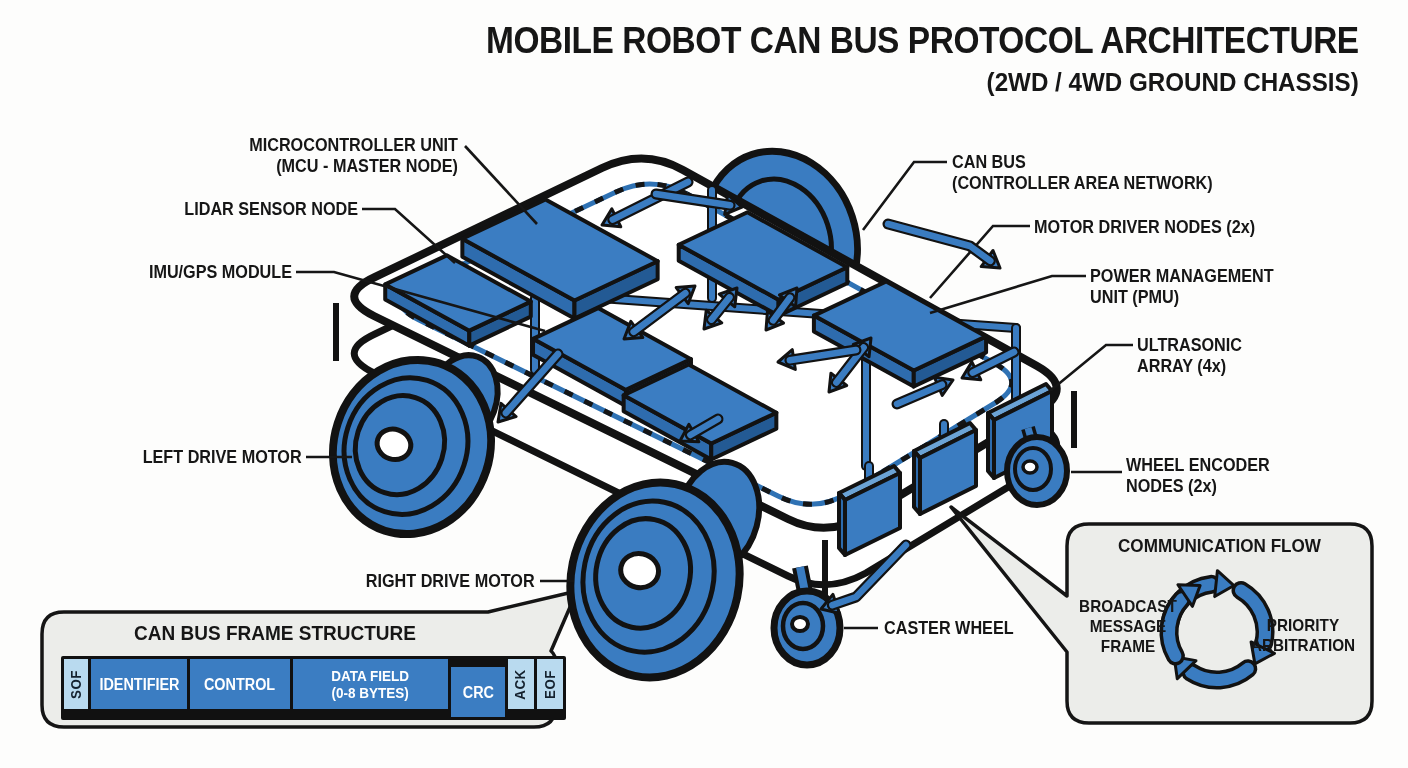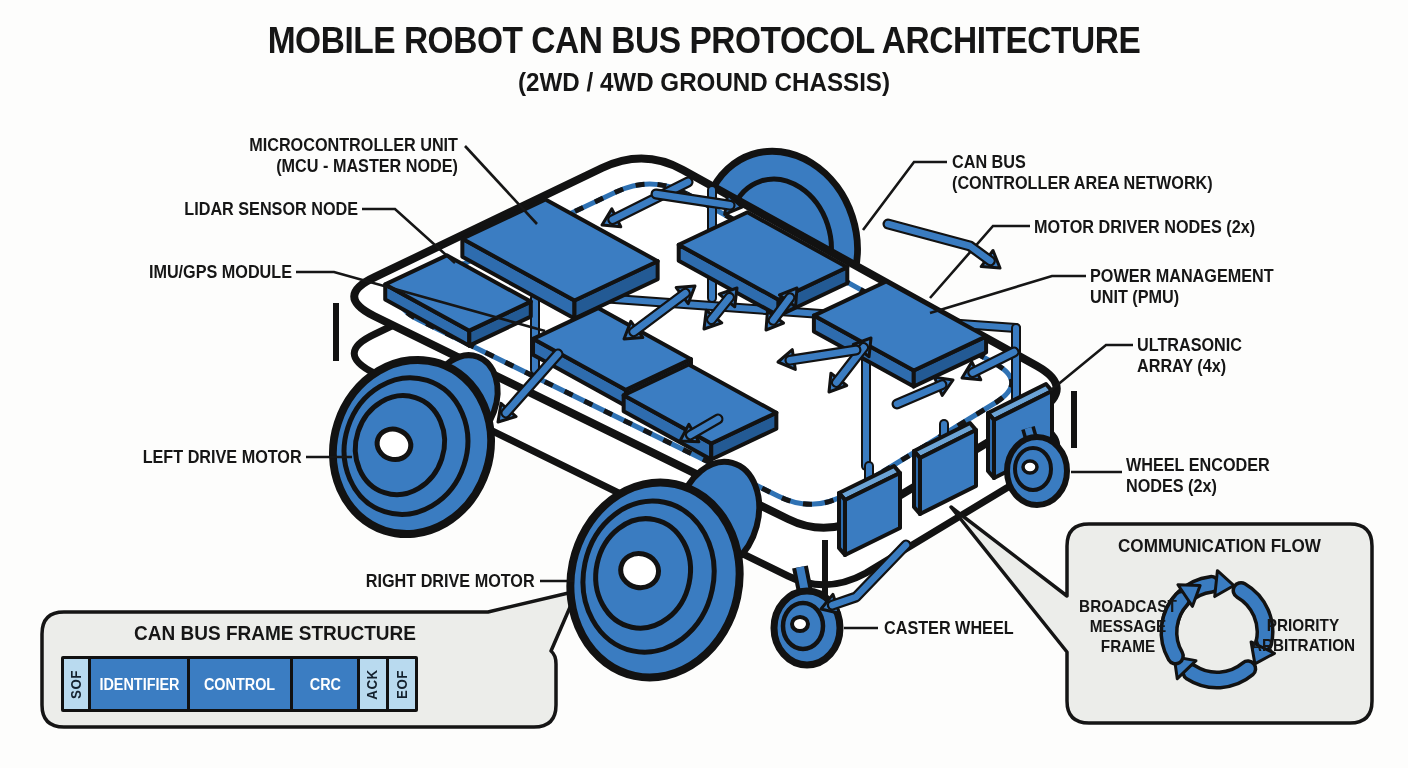--- a/index.html
+++ b/index.html
@@ -1,19 +1,19 @@
 <!DOCTYPE html>
 <html><head>
 <meta charset="utf-8">
 <style>
   html,body{margin:0;padding:0;background:#ffffff;}
   #stage{position:relative;width:1408px;height:768px;background:#fdfdfc;overflow:hidden;
          font-family:"Liberation Sans",sans-serif;color:#161616;}
   #scene{position:absolute;left:0;top:0;}
-  .titlewrap{position:absolute;left:0;right:0;top:20px;text-align:center;}
+  .titlewrap{position:absolute;left:0;right:0;top:20px;text-align:right;}
   .title{font-size:36px;font-weight:700;letter-spacing:-.5px;transform:scaleX(.93);transform-origin:50% 50%;}
   .subtitle{font-size:26px;font-weight:700;margin-top:5px;transform:scaleX(.93);transform-origin:50% 50%;}
   .lbl{position:absolute;font-size:18px;line-height:21px;font-weight:700;white-space:nowrap;}
   .lbl.r{text-align:right;transform:scaleX(.9);transform-origin:100% 0;}
   .lbl.l{text-align:left;transform:scaleX(.9);transform-origin:0 0;}
   
   .ftitle{position:absolute;left:42px;top:622px;width:466px;text-align:center;
           font-size:20px;font-weight:700;transform:scaleX(.95);}
   .framebar{position:absolute;left:61px;top:656px;display:flex;gap:3px;background:#111;
             padding:3px;border-radius:2px;}
@@ -247,21 +247,24 @@
   <div class="framebar">
     <div class="cell lt v" style="width:24px;">
         <span>SOF</span>
       </div>
     <div class="cell" style="width:96px;align-items:center;">
         <span>IDENTIFIER</span>
       </div>
     <div class="cell" style="width:100px;">
         <span>CONTROL</span>
       </div>
-    <div class="cell" style="width:64px;">
+    <div class="cell" style="width:155px;">
+      <span class="two"><span>DATA FIELD</span><br><span>(0-8 BYTES)</span></span>
+    </div>
+    <div class="cell" style="width:54px;margin-top:8px;">
         <span>CRC</span>
       </div>
     <div class="cell lt v" style="width:26px;">
         <span>ACK</span>
       </div>
     <div class="cell lt v" style="width:26px;">
         <span>EOF</span>
       </div>
   </div>
 

